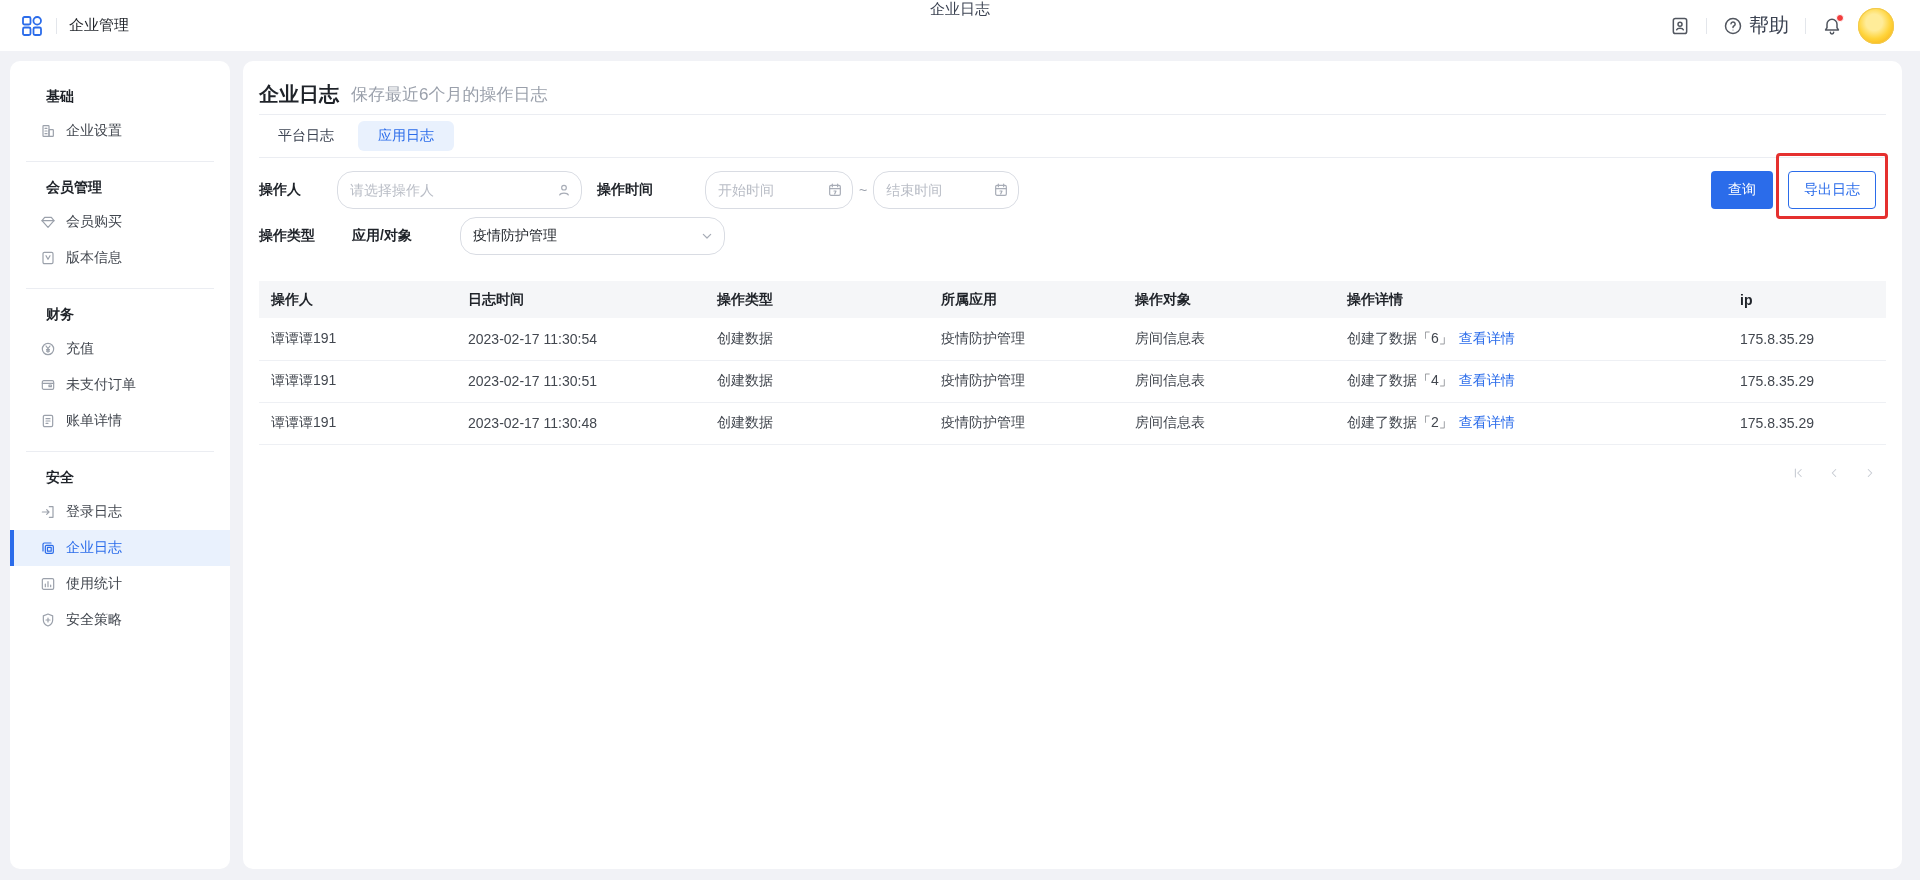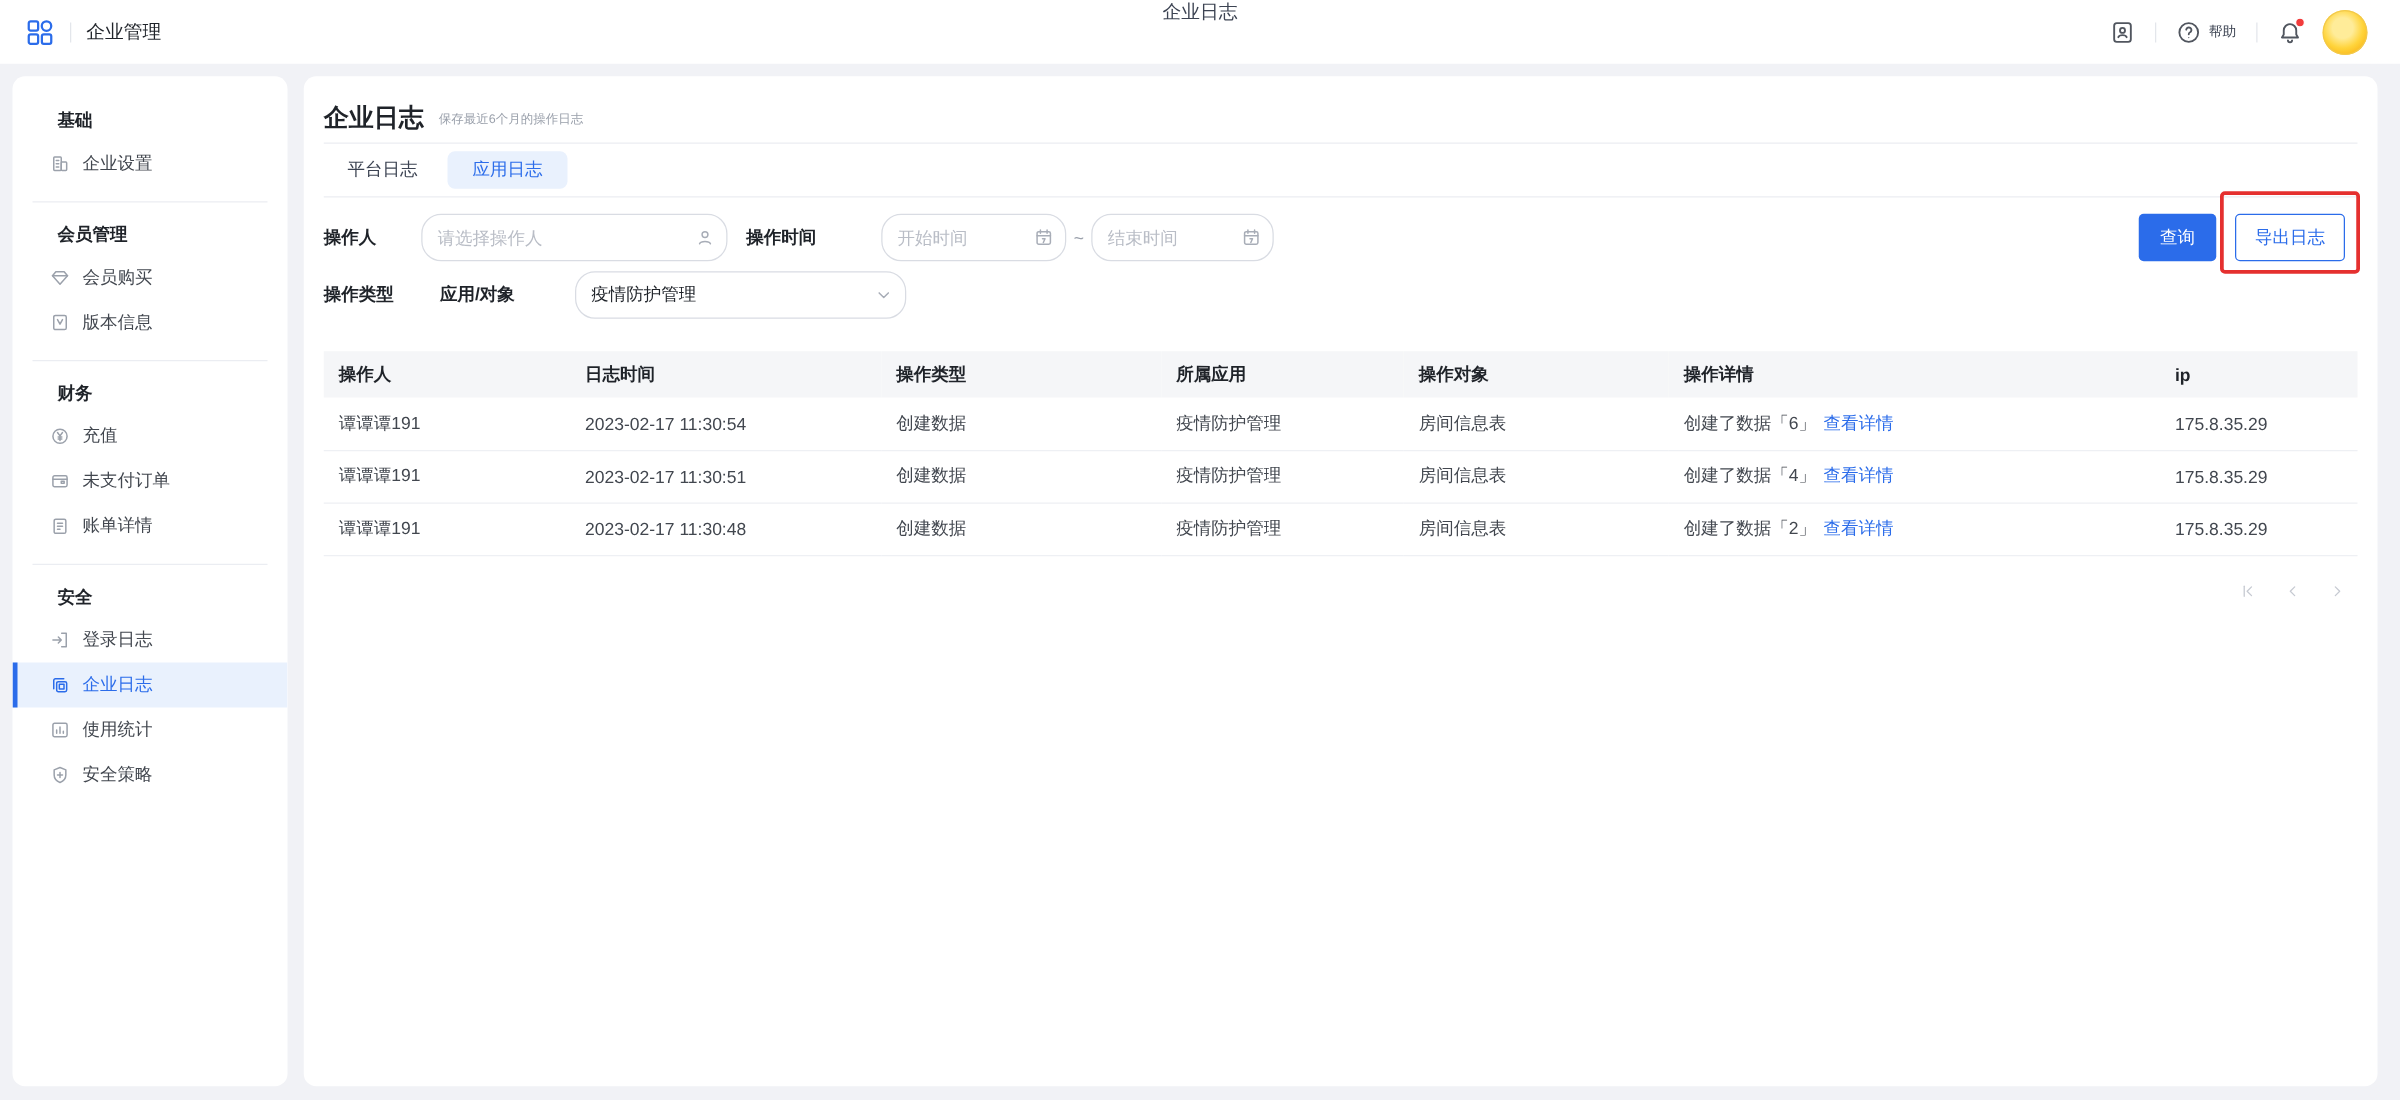--- a/index.html
+++ b/index.html
@@ -28,21 +28,21 @@
   
   .topbar{position:absolute;top:0;left:0;width:1920px;height:51px;background:#fff;
     display:flex;padding:0 26px 0 20px;}
   .tb-left{display:flex;align-items:center;gap:12px;}
   .apps-btn{width:24px;height:24px;color:var(--blue);cursor:pointer;}
   .tb-divider{width:1px;height:16px;background:#e3e6eb;}
   .tb-app-title{font-size:15px;color:var(--text);}
   .tb-center{position:absolute;left:50%;transform:translateX(-50%);font-size:15px;color:#3c4352;}
   .tb-right{margin-left:auto;display:flex;align-items:center;gap:16px;color:#51565f;}
   .tb-icon{width:20px;height:20px;cursor:pointer;position:relative;color:#51565f;}
-  .help-group{display:flex;align-items:center;gap:6px;cursor:pointer;font-size:11px;color:#3c4352;}
+  .help-group{display:flex;align-items:center;gap:6px;cursor:pointer;font-size:20px;color:#3c4352;}
   .bell-wrap{position:relative;width:20px;height:20px;cursor:pointer;}
   .bell-dot{position:absolute;top:-2px;right:-2px;width:8px;height:8px;border-radius:50%;
     background:#f23c3c;border:1.5px solid #fff;}
   .avatar{width:36px;height:36px;border-radius:50%;cursor:pointer;
     background:radial-gradient(circle at 45% 40%, #ffec99 0 28%, #ffd43b 55%, #f59f00 100%);
     box-shadow:0 0 0 1px #f2c94c inset;}
 
   
   .sidebar{position:absolute;left:10px;top:61px;width:220px;bottom:11px;background:#fff;
     border-radius:10px;padding-top:20px;overflow:hidden;}
@@ -53,21 +53,21 @@
   .sb-item.active{background:var(--blue-bg);color:var(--blue);}
   .sb-item.active .icon{color:var(--blue);}
   .sb-active-bar{position:absolute;left:0;top:0;width:4px;height:100%;background:var(--blue);}
   .sb-divider{height:1px;background:var(--divider);margin:12px 16px 14px;}
 
   
   .main{position:absolute;left:243px;top:61px;right:18px;bottom:11px;background:#fff;
     border-radius:10px;padding:0 16px;overflow:hidden;}
   .page-head{height:53px;display:flex;align-items:center;padding-top:14px;}
   .page-title{font-size:20px;font-weight:700;color:var(--text);}
-  .page-subtitle{font-size:10px;color:var(--muted);margin-left:12px;}
+  .page-subtitle{font-size:17px;color:var(--muted);margin-left:12px;}
   .tabs{height:44px;display:flex;align-items:center;gap:24px;padding-left:19px;
     border-top:1px solid var(--divider);border-bottom:1px solid var(--divider);}
   .tab{height:30px;display:flex;align-items:center;padding:0 0;color:#3c4352;cursor:pointer;}
   .tab.active{background:var(--blue-bg);color:var(--blue);border-radius:6px;padding:0 20px;}
 
   
   .filters{position:relative;padding-top:13px;}
   .f-row{display:flex;align-items:center;height:38px;margin-bottom:8px;}
   .f-label{width:78px;font-weight:700;color:var(--text);}
   .f-label2{width:123px;padding-left:15px;font-weight:700;color:var(--text);}

